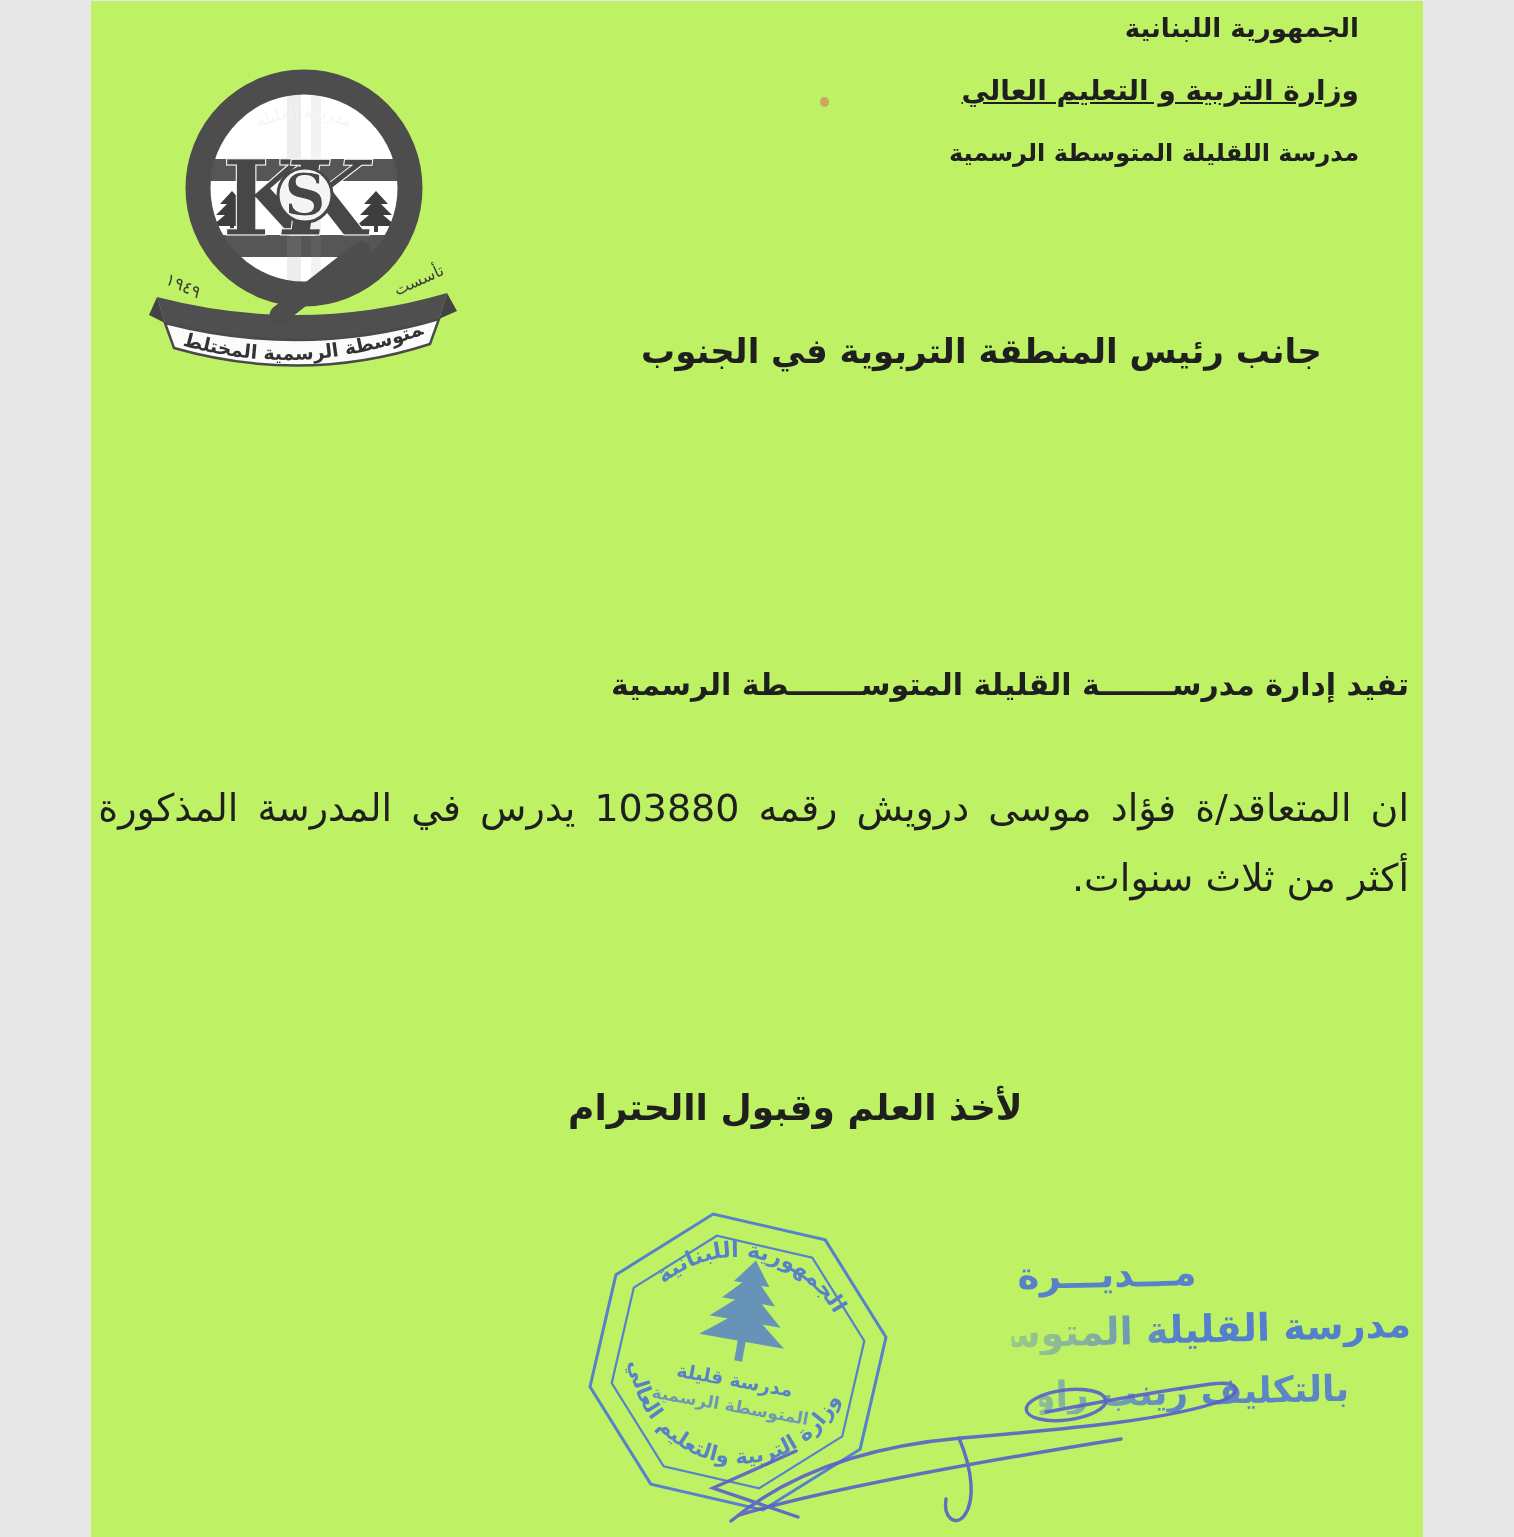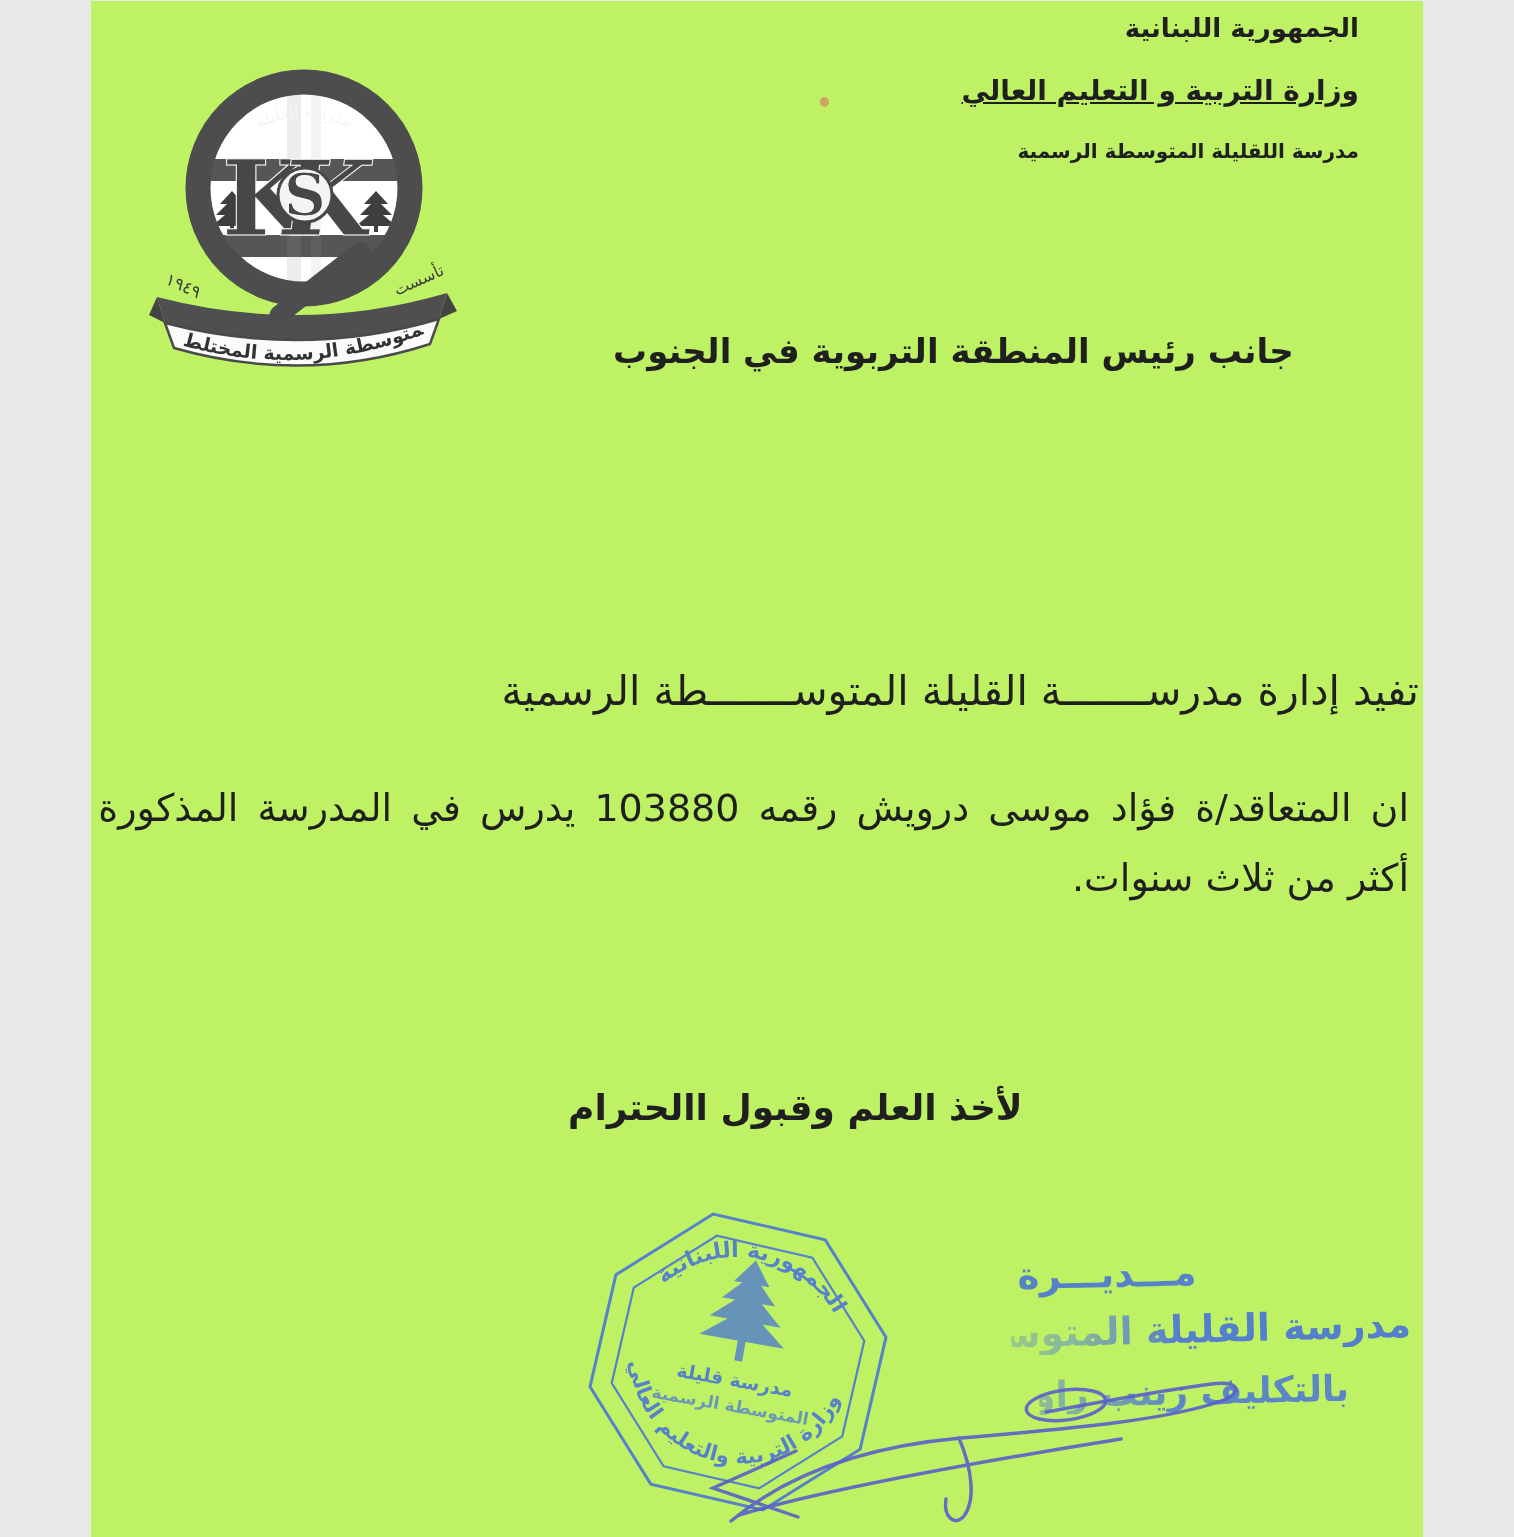--- a/index.html
+++ b/index.html
@@ -16,34 +16,34 @@
   .abs{position:absolute;}
   
   .header-block{
     top:14px;right:64px;
     text-align:right;
     font-weight:bold;
   }
   .header-line{line-height:1;margin-bottom:36px;}
   .header-line.l1{font-size:26px;}
   .header-line.l2{font-size:28px;text-decoration:underline;}
-  .header-line.l3{font-size:20px;}
+  .header-line.l3{font-size:24px;}
   
   .recipient{
-    top:330px;left:522px;
+    top:330px;left:550px;
     font-size:34px;font-weight:bold;
     direction:rtl;white-space:nowrap;
   }
   .subject{
     top:518px;right:14px;
     font-size:37px;font-weight:bold;white-space:nowrap;
   }
   .body-heading{
-    top:666px;right:4px;
-    font-size:41px;font-weight:normal;white-space:nowrap;
+    top:666px;right:14px;
+    font-size:30px;font-weight:bold;white-space:nowrap;
   }
   .body-par{
     top:772px;right:14px;width:1350px;
     font-size:38px;line-height:70px;
   }
   .body-par .stretch{word-spacing:7px;white-space:nowrap;}
   .closing{
     top:1086px;left:477px;
     font-size:36px;font-weight:bold;white-space:nowrap;text-align:right;
   }

